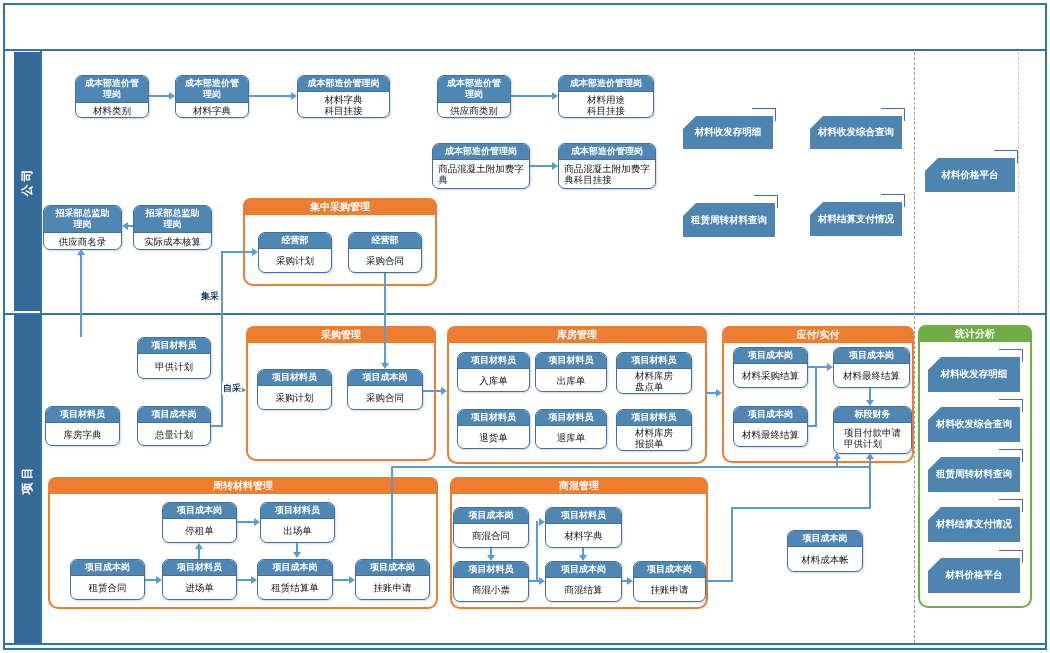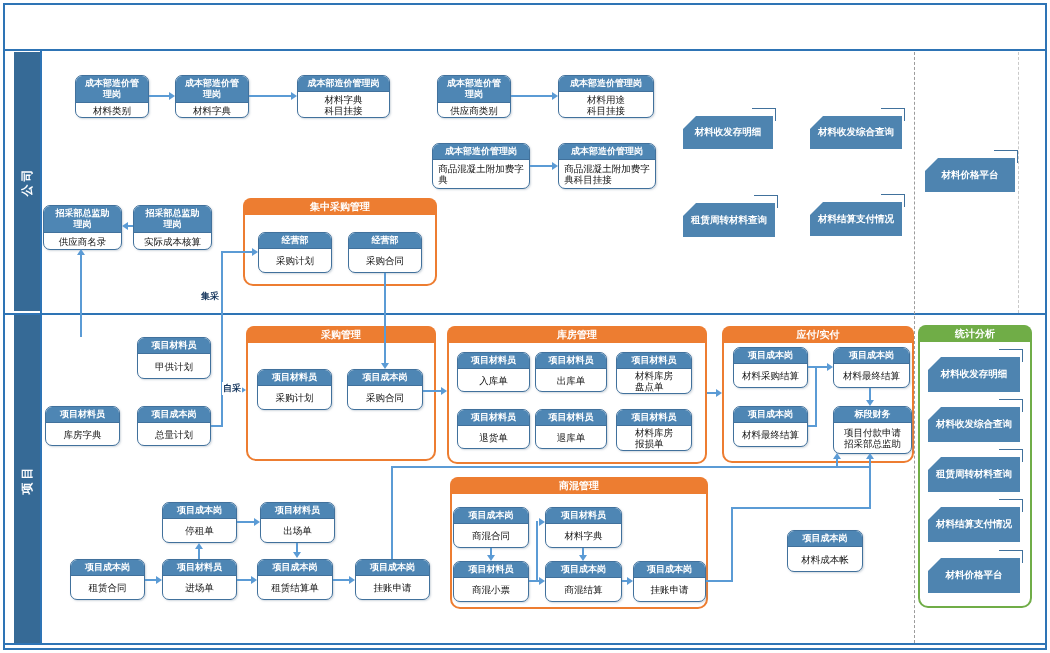--- a/index.html
+++ b/index.html
@@ -59,20 +59,23 @@
     </div>
   <div class="group" style="left:447px;top:326px;width:260px;height:138px;">
       <div class="ghd">库房管理</div>
     </div>
   <div class="group" style="left:722px;top:326px;width:192px;height:137px;">
       <div class="ghd">应付/实付</div>
     </div>
   <div class="group green" style="left:918px;top:325px;width:114px;height:283px;">
       <div class="ghd">统计分析</div>
     </div>
+  <div class="group" style="left:48px;top:477px;width:390px;height:132px;">
+      <div class="ghd">周转材料管理</div>
+    </div>
   <div class="group" style="left:450px;top:477px;width:258px;height:132px;">
       <div class="ghd">商混管理</div>
     </div>
 
   <div class="node" style="left:75px;top:75px;width:74px;height:43px;">
       <div class="hd">成本部造价管
 理岗</div>
       <div class="bd">材料类别</div>
     </div>
   <div class="node" style="left:175px;top:75px;width:74px;height:43px;">
@@ -189,21 +192,21 @@
       <div class="hd">项目成本岗</div>
       <div class="bd">材料最终结算</div>
     </div>
   <div class="node" style="left:733px;top:406px;width:75px;height:41px;">
       <div class="hd">项目成本岗</div>
       <div class="bd">材料最终结算</div>
     </div>
   <div class="node" style="left:833px;top:406px;width:79px;height:48px;">
       <div class="hd">标段财务</div>
       <div class="bd">项目付款申请
-招采部总监助</div>
+甲供计划</div>
     </div>
   <div class="node" style="left:162px;top:502px;width:75px;height:41px;">
       <div class="hd">项目成本岗</div>
       <div class="bd">停租单</div>
     </div>
   <div class="node" style="left:260px;top:502px;width:75px;height:41px;">
       <div class="hd">项目材料员</div>
       <div class="bd">出场单</div>
     </div>
   <div class="node" style="left:70px;top:559px;width:75px;height:41px;">

